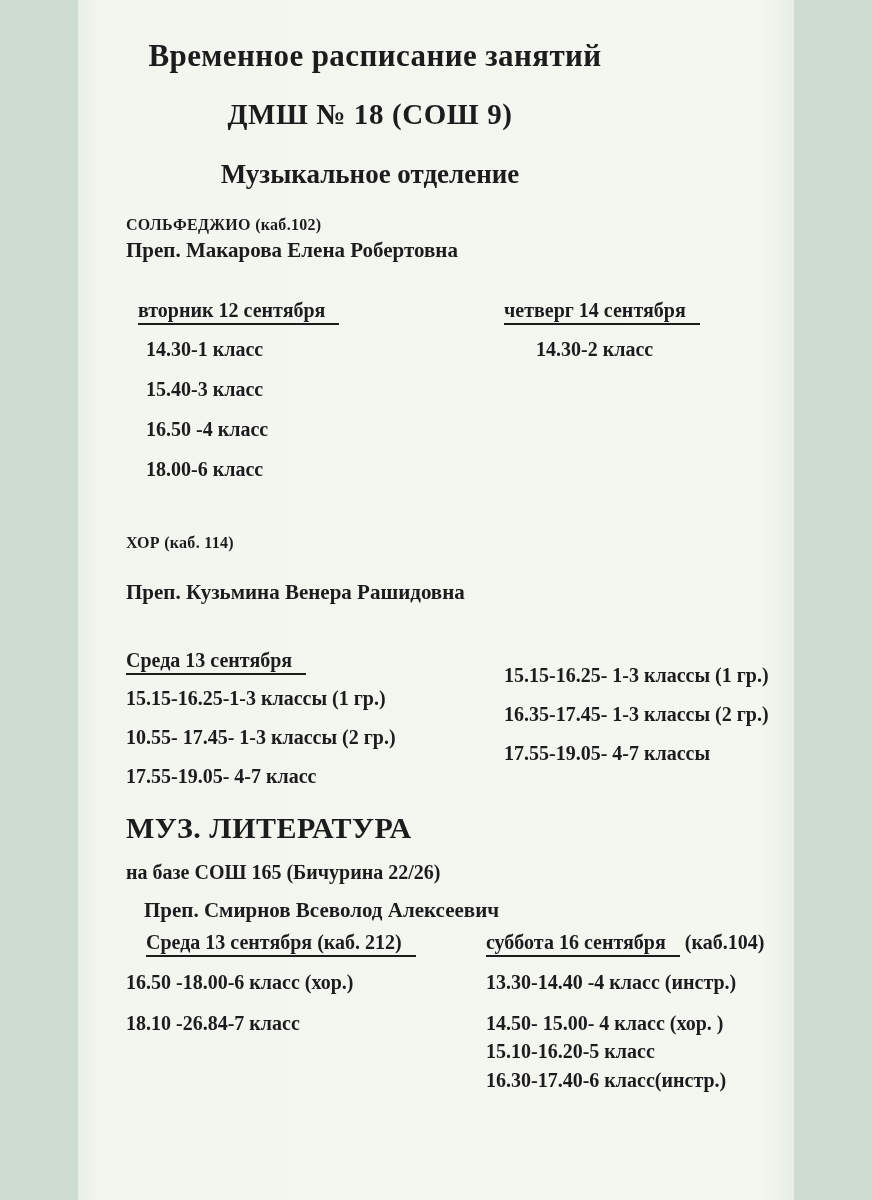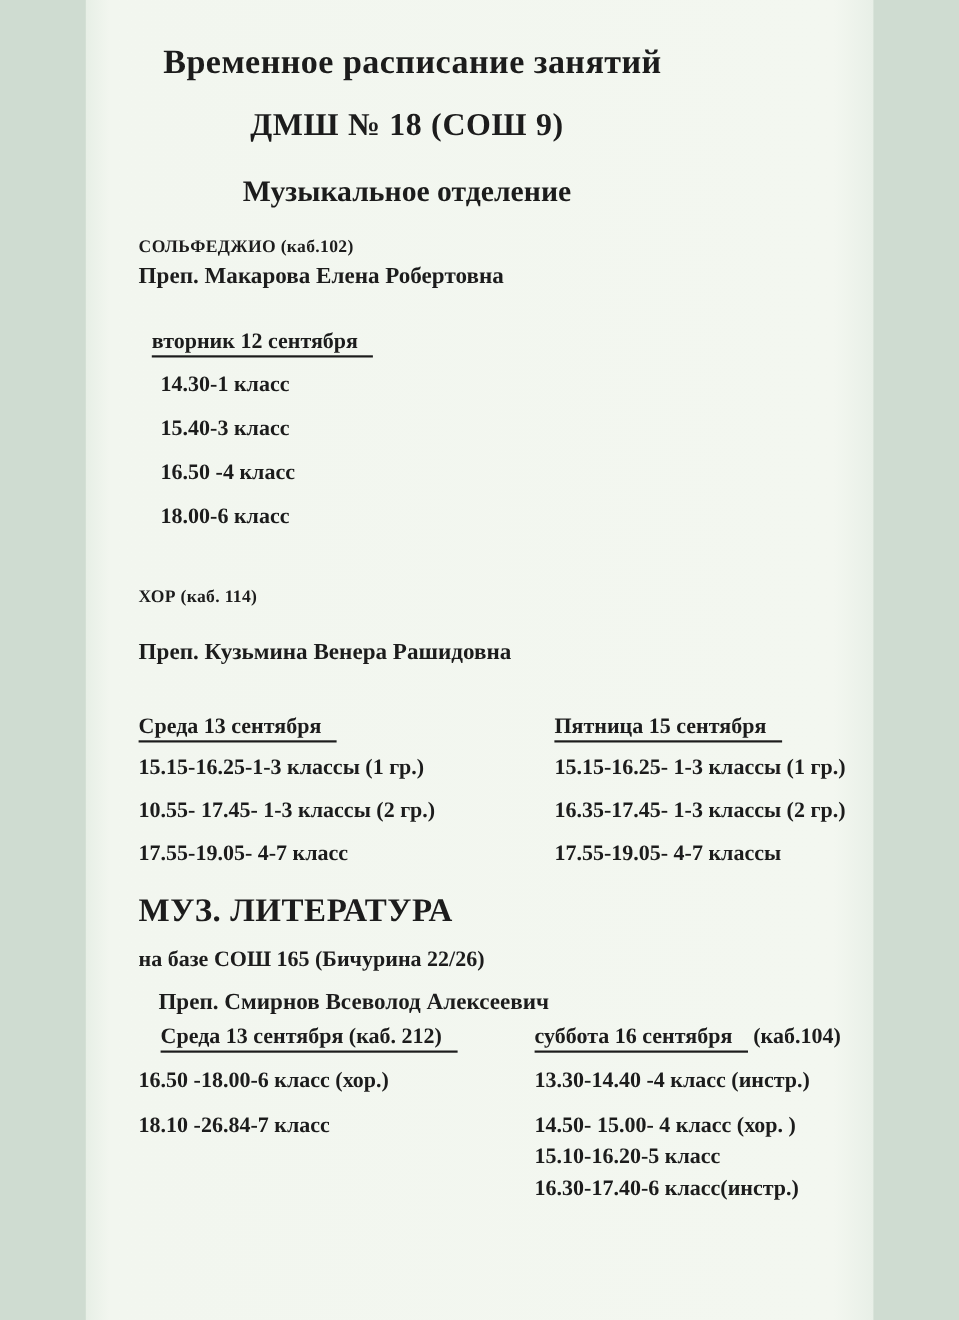--- a/index.html
+++ b/index.html
@@ -80,35 +80,38 @@
     <div class="sec-title">СОЛЬФЕДЖИО  (каб.102)</div>
     <div class="sec-teacher">Преп. Макарова Елена Робертовна</div>
     <div class="cols">
       <div class="col-l">
         <div class="col-header"><span class="u">вторник 12 сентября</span><span></span></div>
         <div class="row">14.30-1 класс</div>
         <div class="row">15.40-3 класс</div>
         <div class="row">16.50 -4 класс</div>
         <div class="row">18.00-6 класс</div>
       </div>
+      <div class="col-r">
+        <div class="col-header"><span class="u">четверг 14 сентября</span><span></span></div>
+        <div class="row">14.30-2 класс</div>
+      </div>
     </div>
   </div>
 
   <div class="s2">
     <div class="sec-title">ХОР (каб. 114)</div>
     <div class="sec-teacher">Преп. Кузьмина  Венера Рашидовна</div>
     <div class="cols">
       <div class="col-l">
         <div class="col-header"><span class="u">Среда  13 сентября</span><span></span></div>
         <div class="row">15.15-16.25-1-3 классы (1 гр.)</div>
         <div class="row">10.55- 17.45- 1-3 классы (2 гр.)</div>
         <div class="row">17.55-19.05- 4-7 класс</div>
       </div>
       <div class="col-r">
-        <div class="col-header"><span class="u">Пятница 15 сентября</span><span></span></div>
         <div class="row">15.15-16.25- 1-3 классы (1 гр.)</div>
         <div class="row">16.35-17.45- 1-3 классы (2 гр.)</div>
         <div class="row">17.55-19.05- 4-7 классы</div>
       </div>
     </div>
   </div>
 
   <div class="s3">
     <div class="sec-title">МУЗ. ЛИТЕРАТУРА</div>
     <div class="loc">на базе СОШ 165 (Бичурина 22/26)</div>

